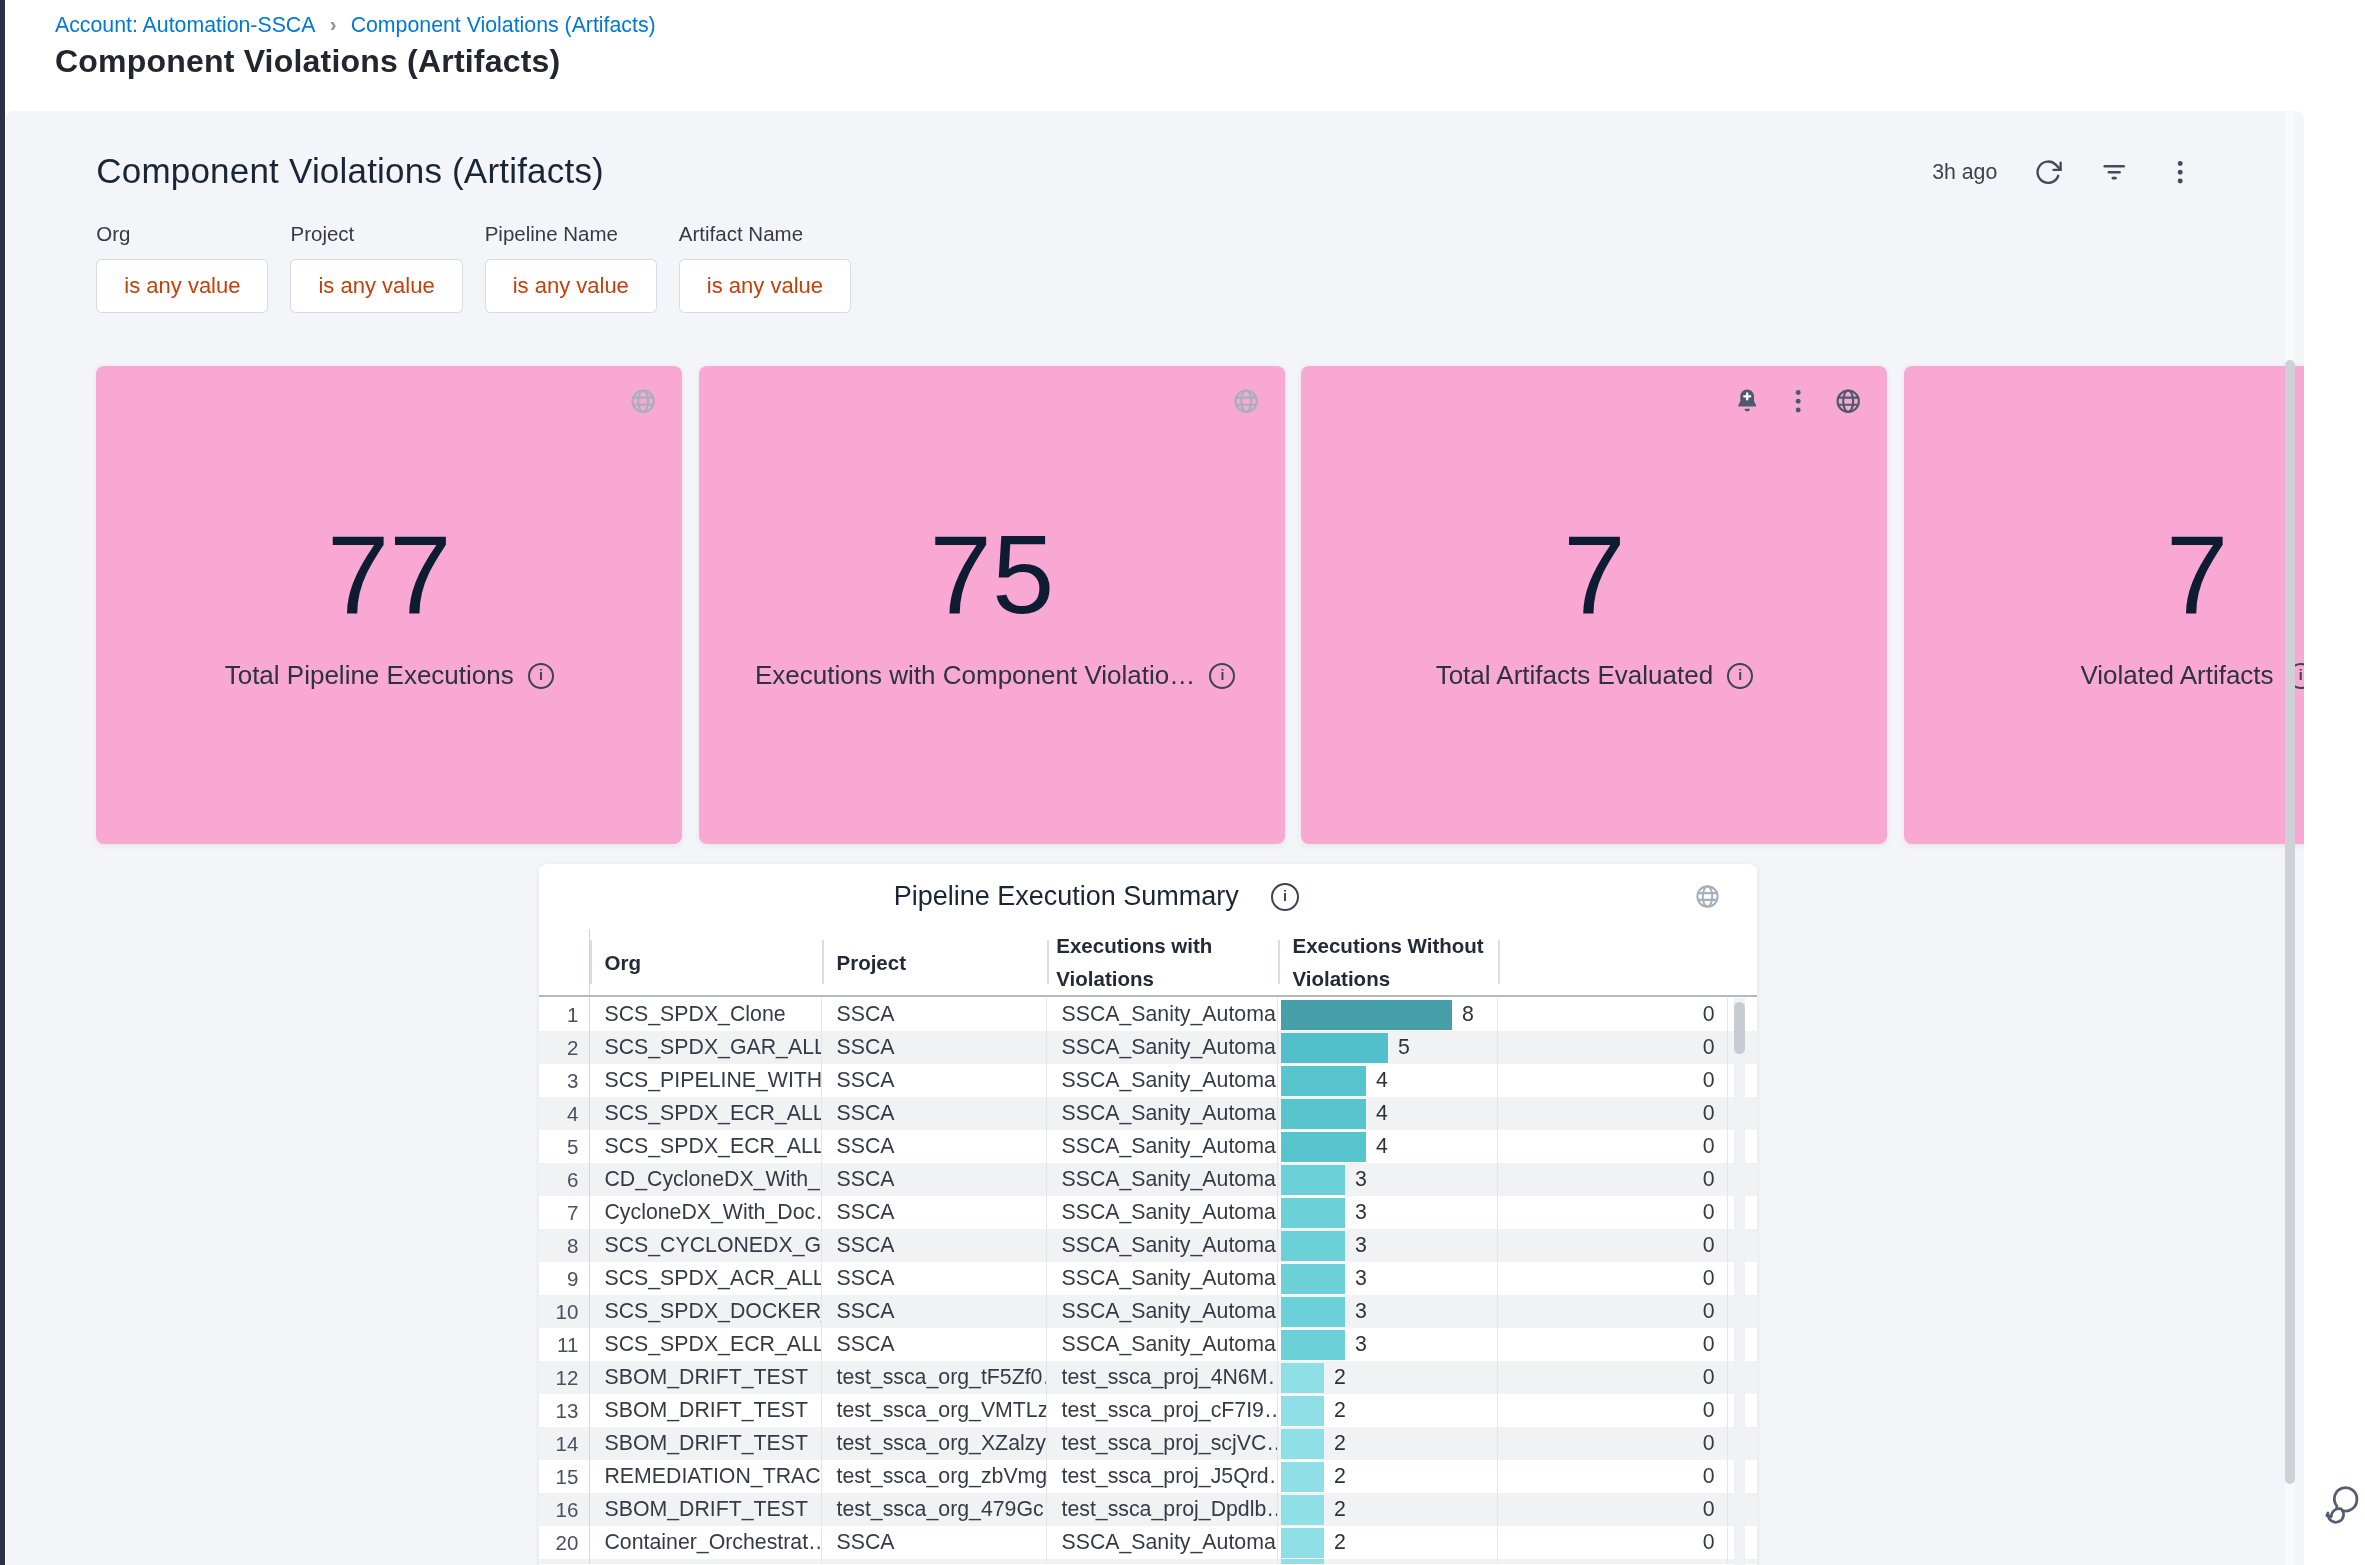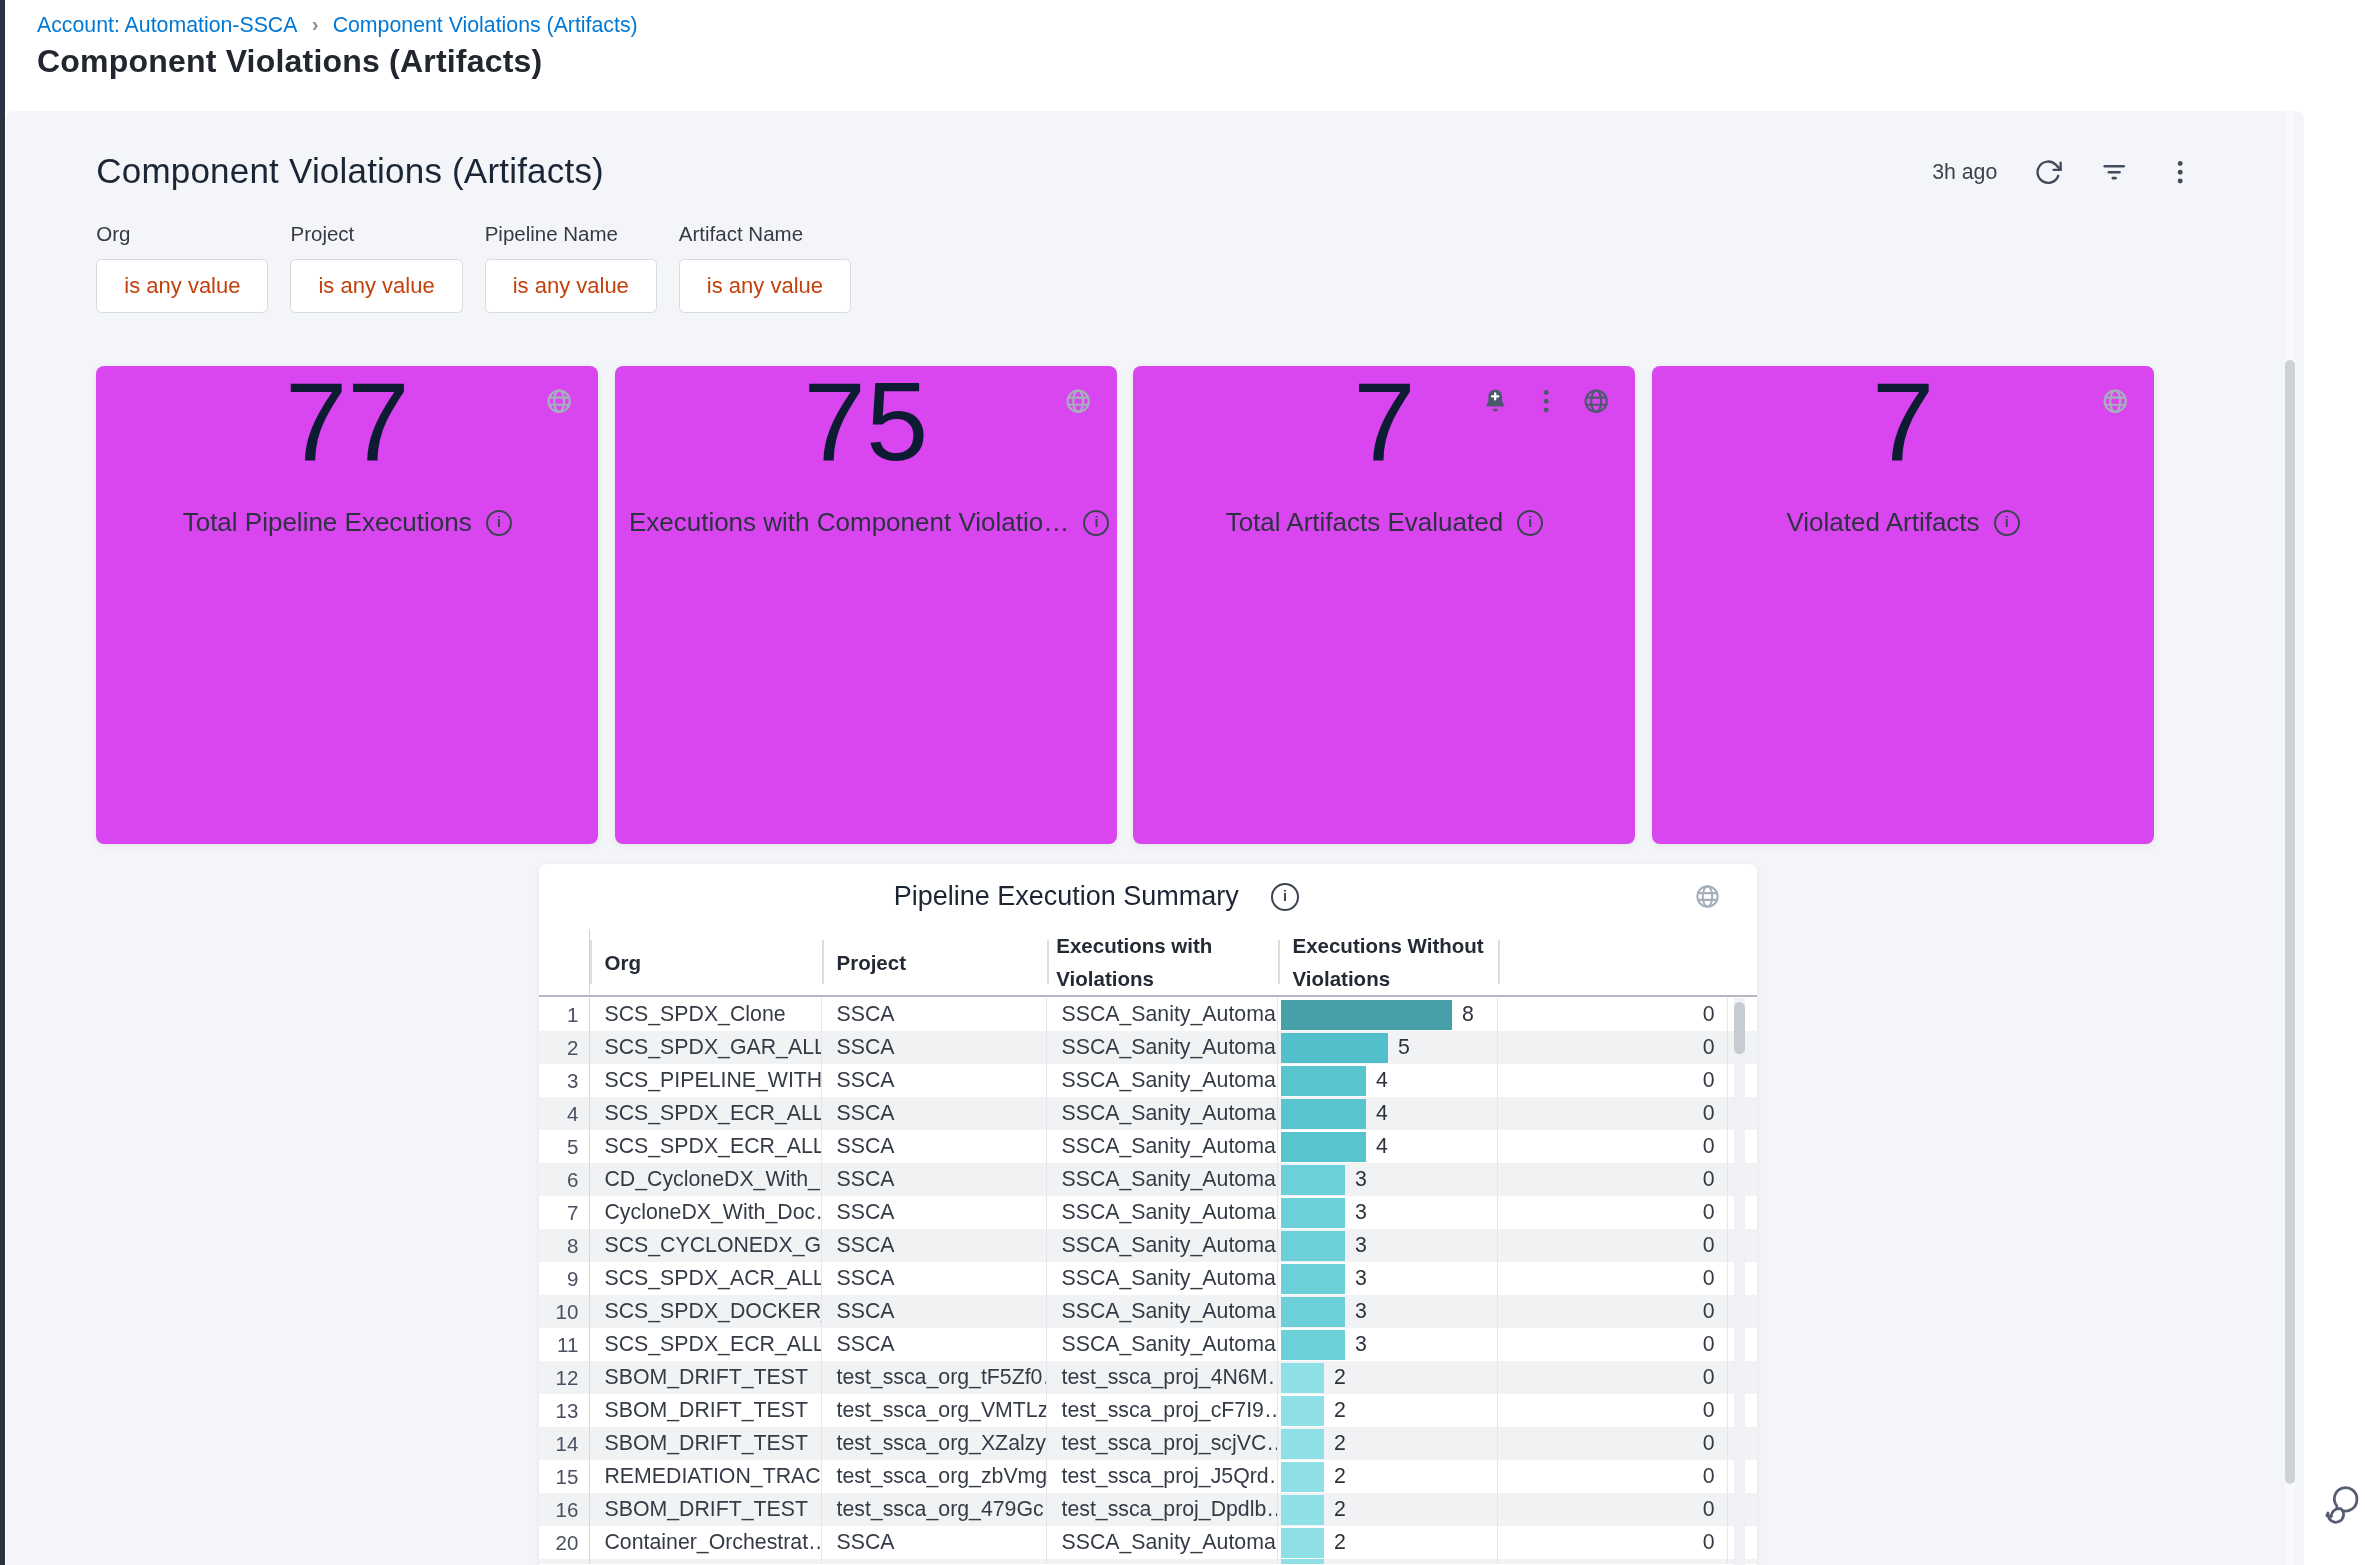--- a/index.html
+++ b/index.html
@@ -6,21 +6,21 @@
   body{
     width:2366px;height:1566px;position:relative;overflow:hidden;
     background:#ffffff;color:#22272f;
     font-family:"Liberation Sans","DejaVu Sans",sans-serif;
     -webkit-font-smoothing:antialiased;
   }
   
   .side-edge{position:absolute;left:0;top:0;width:4.7px;height:100%;background:#2c3144;z-index:40}
 
   
-  .topbar{position:absolute;left:1px;top:0;right:0;height:111px;background:#fff}
+  .topbar{position:absolute;left:19px;top:0;right:0;height:111px;background:#fff}
   .breadcrumb{position:absolute;left:36px;top:12.6px;display:flex;align-items:center;gap:14.2px;font-size:21.3px}
   .crumb{color:#0278d5;cursor:pointer;white-space:nowrap}
   .crumb-sep{color:#8a909b;font-size:20.5px;font-weight:700;transform:translateY(-0.8px)}
   .page-title{position:absolute;left:36px;top:43px;font-size:32px;font-weight:700;color:#22262e;letter-spacing:0.2px}
 
   
   .panel{position:absolute;left:6.3px;top:111px;width:2298px;bottom:0;background:#f4f5f8;
     border-radius:8px 8px 0 0;overflow:hidden}
 
   .dash-title{position:absolute;left:90px;top:40px;font-size:35px;font-weight:500;color:#1a2536;letter-spacing:0.2px}
@@ -35,22 +35,22 @@
   .filter{display:flex;flex-direction:column}
   .filter-label{font-size:20.5px;color:#383946;margin-bottom:12.6px}
   .filter-label .req{color:#8d93a0;margin-left:6.3px}
   .filter-btn{height:54px;padding:0 27px;background:#fff;border:1.6px solid #d8dae2;border-radius:5.5px;
     font-size:22px;color:#c2410c;display:flex;align-items:center;justify-content:center;cursor:pointer;
     font-family:inherit;white-space:nowrap}
   .filter-btn.active{background:#dbe7f5;border-color:#b3c6da}
 
   
   .tiles{position:absolute;left:90px;top:255px;display:flex;gap:16.6px}
-  .tile{width:502px;height:478px;background:#d946ef;border-radius:8px;position:relative;
-    box-shadow:0 1.6px 6.3px rgba(35,45,65,.08);display:flex;flex-direction:column;align-items:center;}
+  .tile{width:586px;height:478px;background:#f9a8d4;border-radius:8px;position:relative;
+    box-shadow:0 1.6px 6.3px rgba(35,45,65,.08);display:flex;flex-direction:column;align-items:center;justify-content:center}
   .tile-value{font-size:112px;font-weight:500;color:#0d1c33;line-height:1}
   .tile-label{margin-top:29px;font-size:26px;color:#2c3240;display:flex;align-items:center;gap:14.2px;max-width:474px;white-space:nowrap}
   .tile-icons{position:absolute;top:20.5px;right:24px;display:flex;align-items:center;gap:20.5px}
   .tile-icons .ticon{width:30px;height:30px;display:flex;align-items:center;justify-content:center;cursor:pointer}
   .tile-icons .ticon svg{width:28.4px;height:28.4px}
   .tone-light{color:#a6b0bd}
   .tone-dark{color:#4d5a6e}
 
   
   .info-icon{width:22px;height:22px;border:2px solid #3c4452;border-radius:50%;

